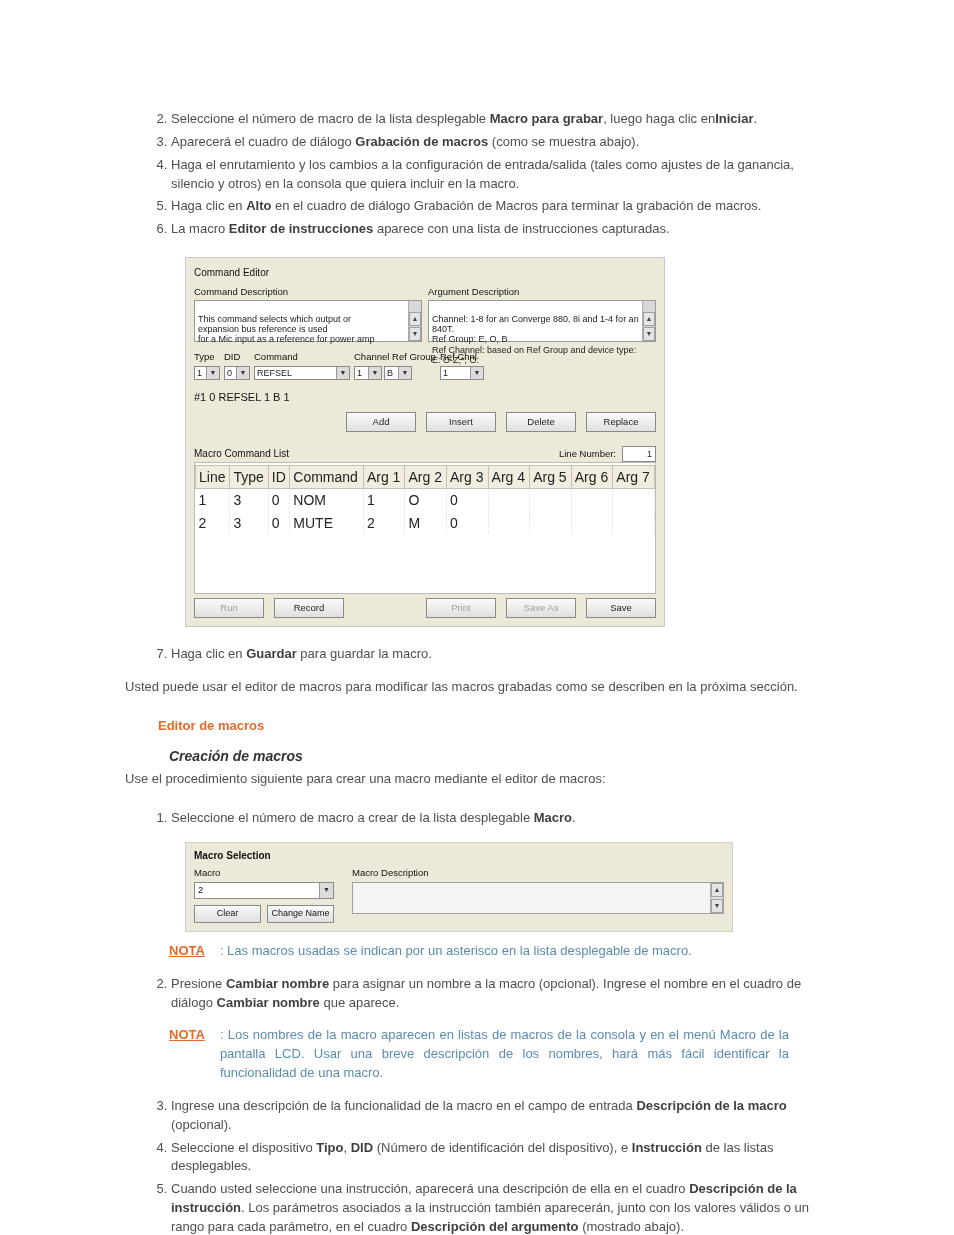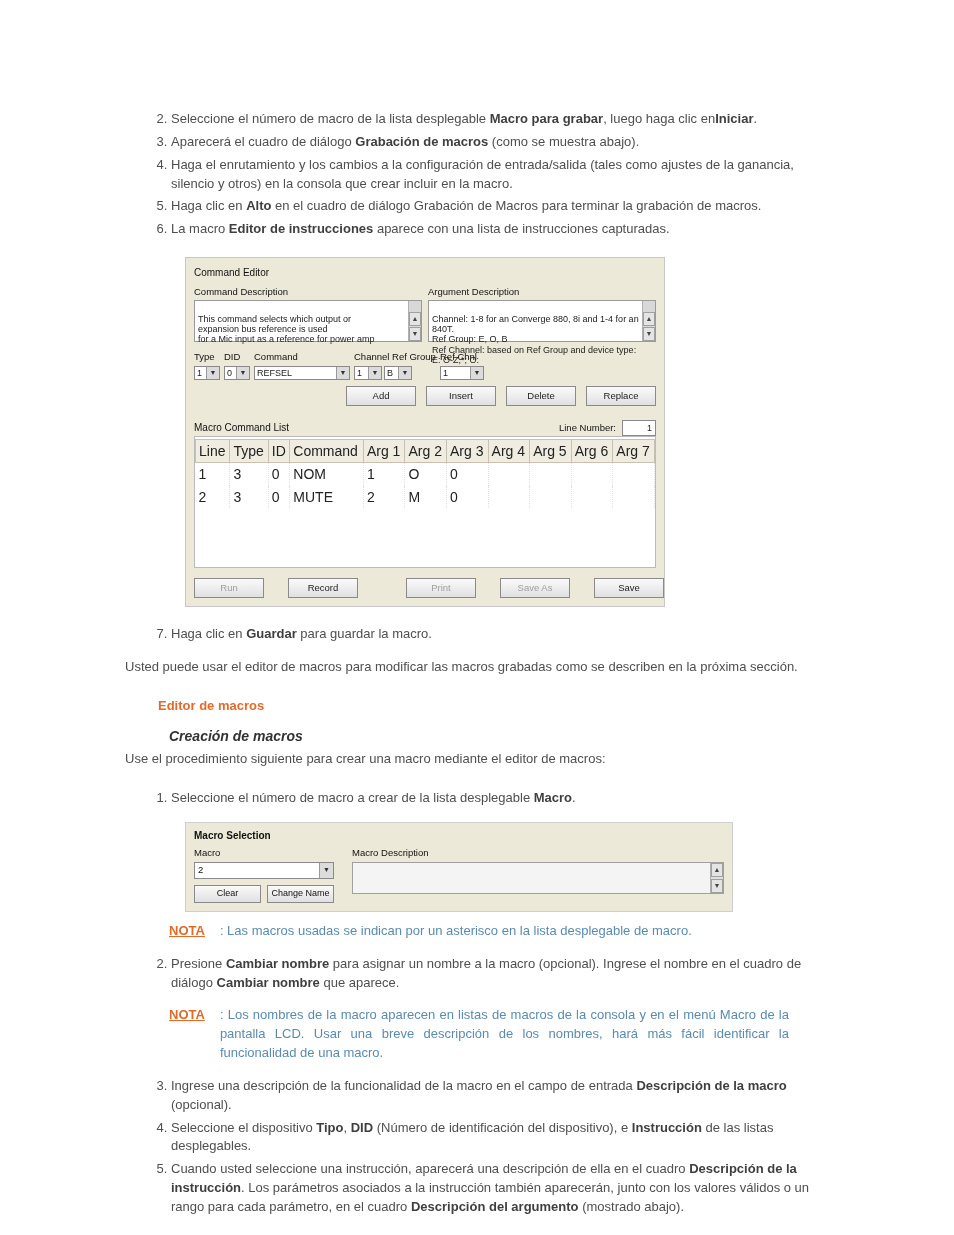--- a/index.html
+++ b/index.html
@@ -151,22 +151,22 @@
     border-right: 1px dotted #e0e0e0;
   }
   .ss-table-wrap {
     border: 1px solid #bbb;
     background:#fff;
     height: 130px;
     overflow:hidden;
   }
   .ss-bottom-row {
     display:flex;
-    gap: 24px;
-    margin-top: 10px;
+    gap: 10px;
+    margin-top: 4px;
     align-items:center;
   }
   .ss-spacer { flex:1; }
 
   p.body-text {
     margin: 10px 0 20px 0;
   }
   h3.section-h {
     color: #e26b2a;
     font-weight: 700;
@@ -227,21 +227,21 @@
   .s2-btn { flex:1; height: 16px; border:1px solid #8a8a8a; background:linear-gradient(#fafafa,#e0e0e0); font-size:9px; display:flex; align-items:center; justify-content:center; }
 </style>
 </head>
 <body>
 
 <div class="page">
 
   <ol class="main-list" start="2">
     <li><span>Seleccione el número de macro de la lista desplegable </span><span class="b">Macro para grabar</span><span>, luego haga clic en</span><span class="b">Iniciar</span><span>.</span></li>
     <li><span>Aparecerá el cuadro de diálogo </span><span class="b">Grabación de macros</span><span> (como se muestra abajo).</span></li>
-    <li><span>Haga el enrutamiento y los cambios a la configuración de entrada/salida (tales como ajustes de la ganancia, silencio y otros) en la consola que crear incluir en la macro.</span></li>
+    <li><span>Haga el enrutamiento y los cambios a la configuración de entrada/salida (tales como ajustes de la ganancia, silencio y otros) en la consola que quiera incluir en la macro.</span></li>
     <li><span>Haga clic en </span><span class="b">Alto</span><span> en el cuadro de diálogo Grabación de Macros para terminar la grabación de macros.</span></li>
     <li><span>La macro </span><span class="b">Editor de instrucciones</span><span> aparece con una lista de instrucciones capturadas.</span></li>
   </ol>
 
   <div class="screenshot-area">
     <div class="screenshot">
       <div class="ss-title">Command Editor</div>
 
       <div class="ss-row">
         <div class="ss-col">
@@ -308,20 +308,21 @@
         </div>
         <div class="ss-field" style="width:44px;">
           <div class="ss-label">Ref Chnl</div>
           <div class="ss-select">
               <span class="val">1</span>
               <span class="btn-dd">▼</span>
             </div>
         </div>
       </div>
 
+      <div class="ss-big-text">#1 0 REFSEL 1 B 1</div>
 
       <div class="ss-btns-row">
         <div class="ss-btn">Add</div>
         <div class="ss-btn">Insert</div>
         <div class="ss-btn">Delete</div>
         <div class="ss-btn">Replace</div>
       </div>
 
       <div style="display:flex; align-items:center; margin-top:14px;">
         <div class="ss-title" style="margin:0;">Macro Command List</div>

